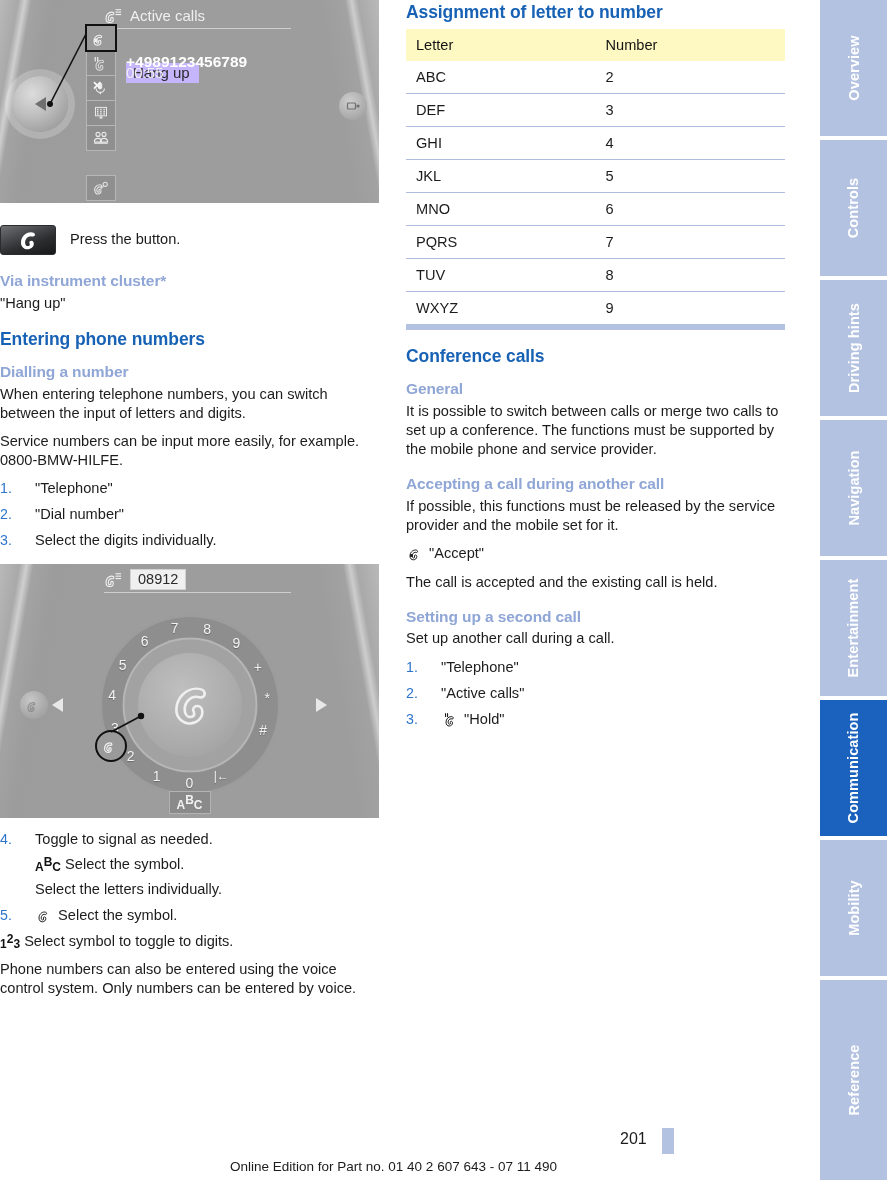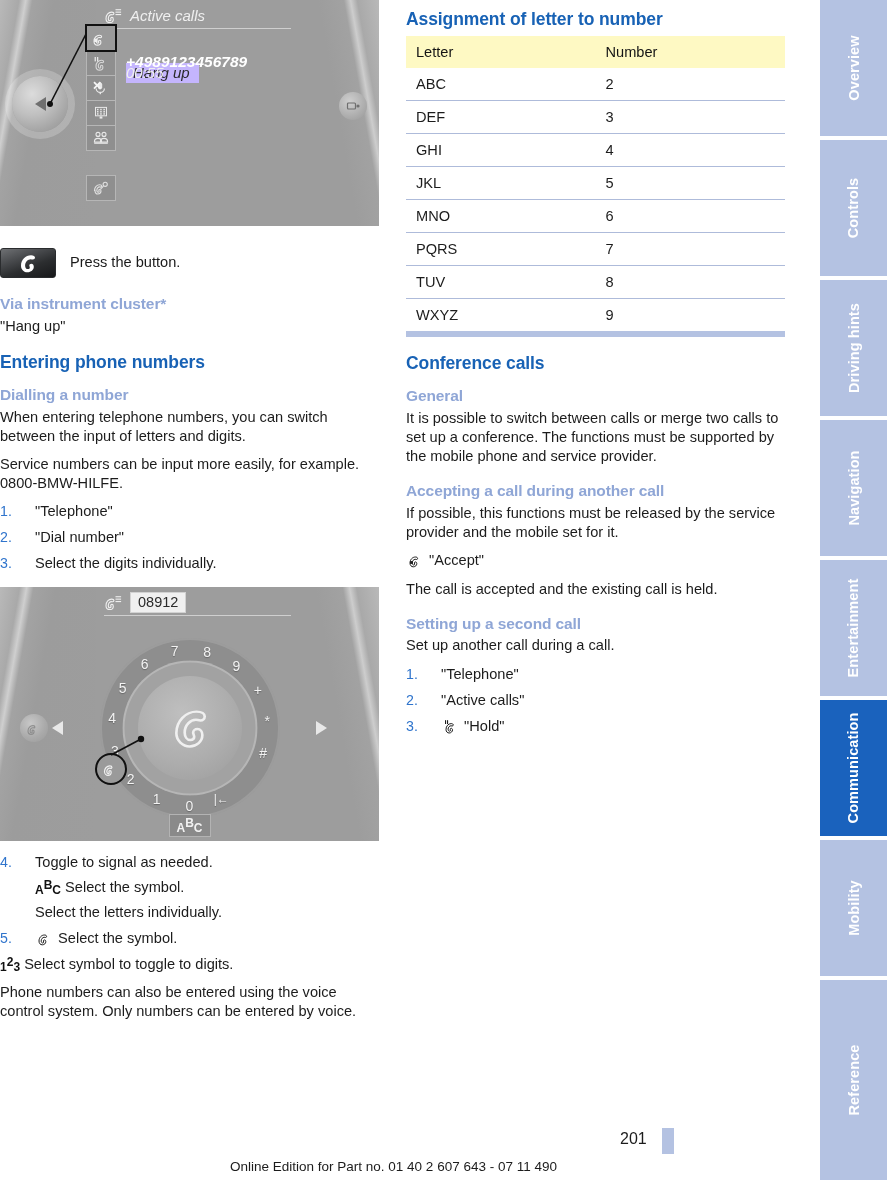--- a/index.html
+++ b/index.html
@@ -78,21 +78,21 @@
   table.lt td {
     font-size:14.6px; padding:8px 0 8px 10px; color:#1c1c1c;
     border-bottom:1px solid #aebbda; background:#fff;
   }
   table.lt tr:last-child td { border-bottom:none; }
   table.lt col.c1 { width:50%; }
   .tbl-footbar { height:6px; background:#b4c2e2; margin-bottom:16px; }
 
   
   .shot { position:relative; width:379px; background:#9d9d9d; overflow:hidden; }
-  #shot1 { height:226px;font-style:italic; }
+  #shot1 { height:203px; }
   #shot2 { height:254px; }
 
   .shot .bezelL, .shot .bezelR {
     position:absolute; top:0; bottom:0; width:96px; pointer-events:none;
   }
   .shot .bezelL { left:0;  background:
       linear-gradient(100deg,#b9b9b9 0%, #a9a9a9 14%, #cfcfcf 19%, #a3a3a3 24%, #9c9c9c 40%, #9d9d9d 100%); }
   .shot .bezelR { right:0; background:
       linear-gradient(260deg,#b9b9b9 0%, #a9a9a9 16%, #cdcdcd 21%, #a2a2a2 26%, #9d9d9d 45%, #9d9d9d 100%); }
   .shot .arcL, .shot .arcR {
@@ -461,21 +461,21 @@
     <p class="body" style="margin-bottom:9px;">
       <span class="num-sym"><span class="lo">1</span><span class="hi">2</span><span class="lo">3</span></span>
       <span>Select symbol to toggle to digits.</span>
     </p>
 
     <p class="body">Phone numbers can also be entered using the voice control system. Only numbers can be entered by voice.</p>
   </div>
 
   <div class="col" id="col-right">
 
-    <h2 class="sec" style="margin-top:9px;">Assignment of letter to number</h2>
+    <h2 class="sec" style="margin-top:2px;">Assignment of letter to number</h2>
 
     <table class="lt">
       <colgroup>
           <col class="c1">
           <col>
         </colgroup>
       <thead>
         <tr>
           <th>Letter</th>
           <th>Number</th>

